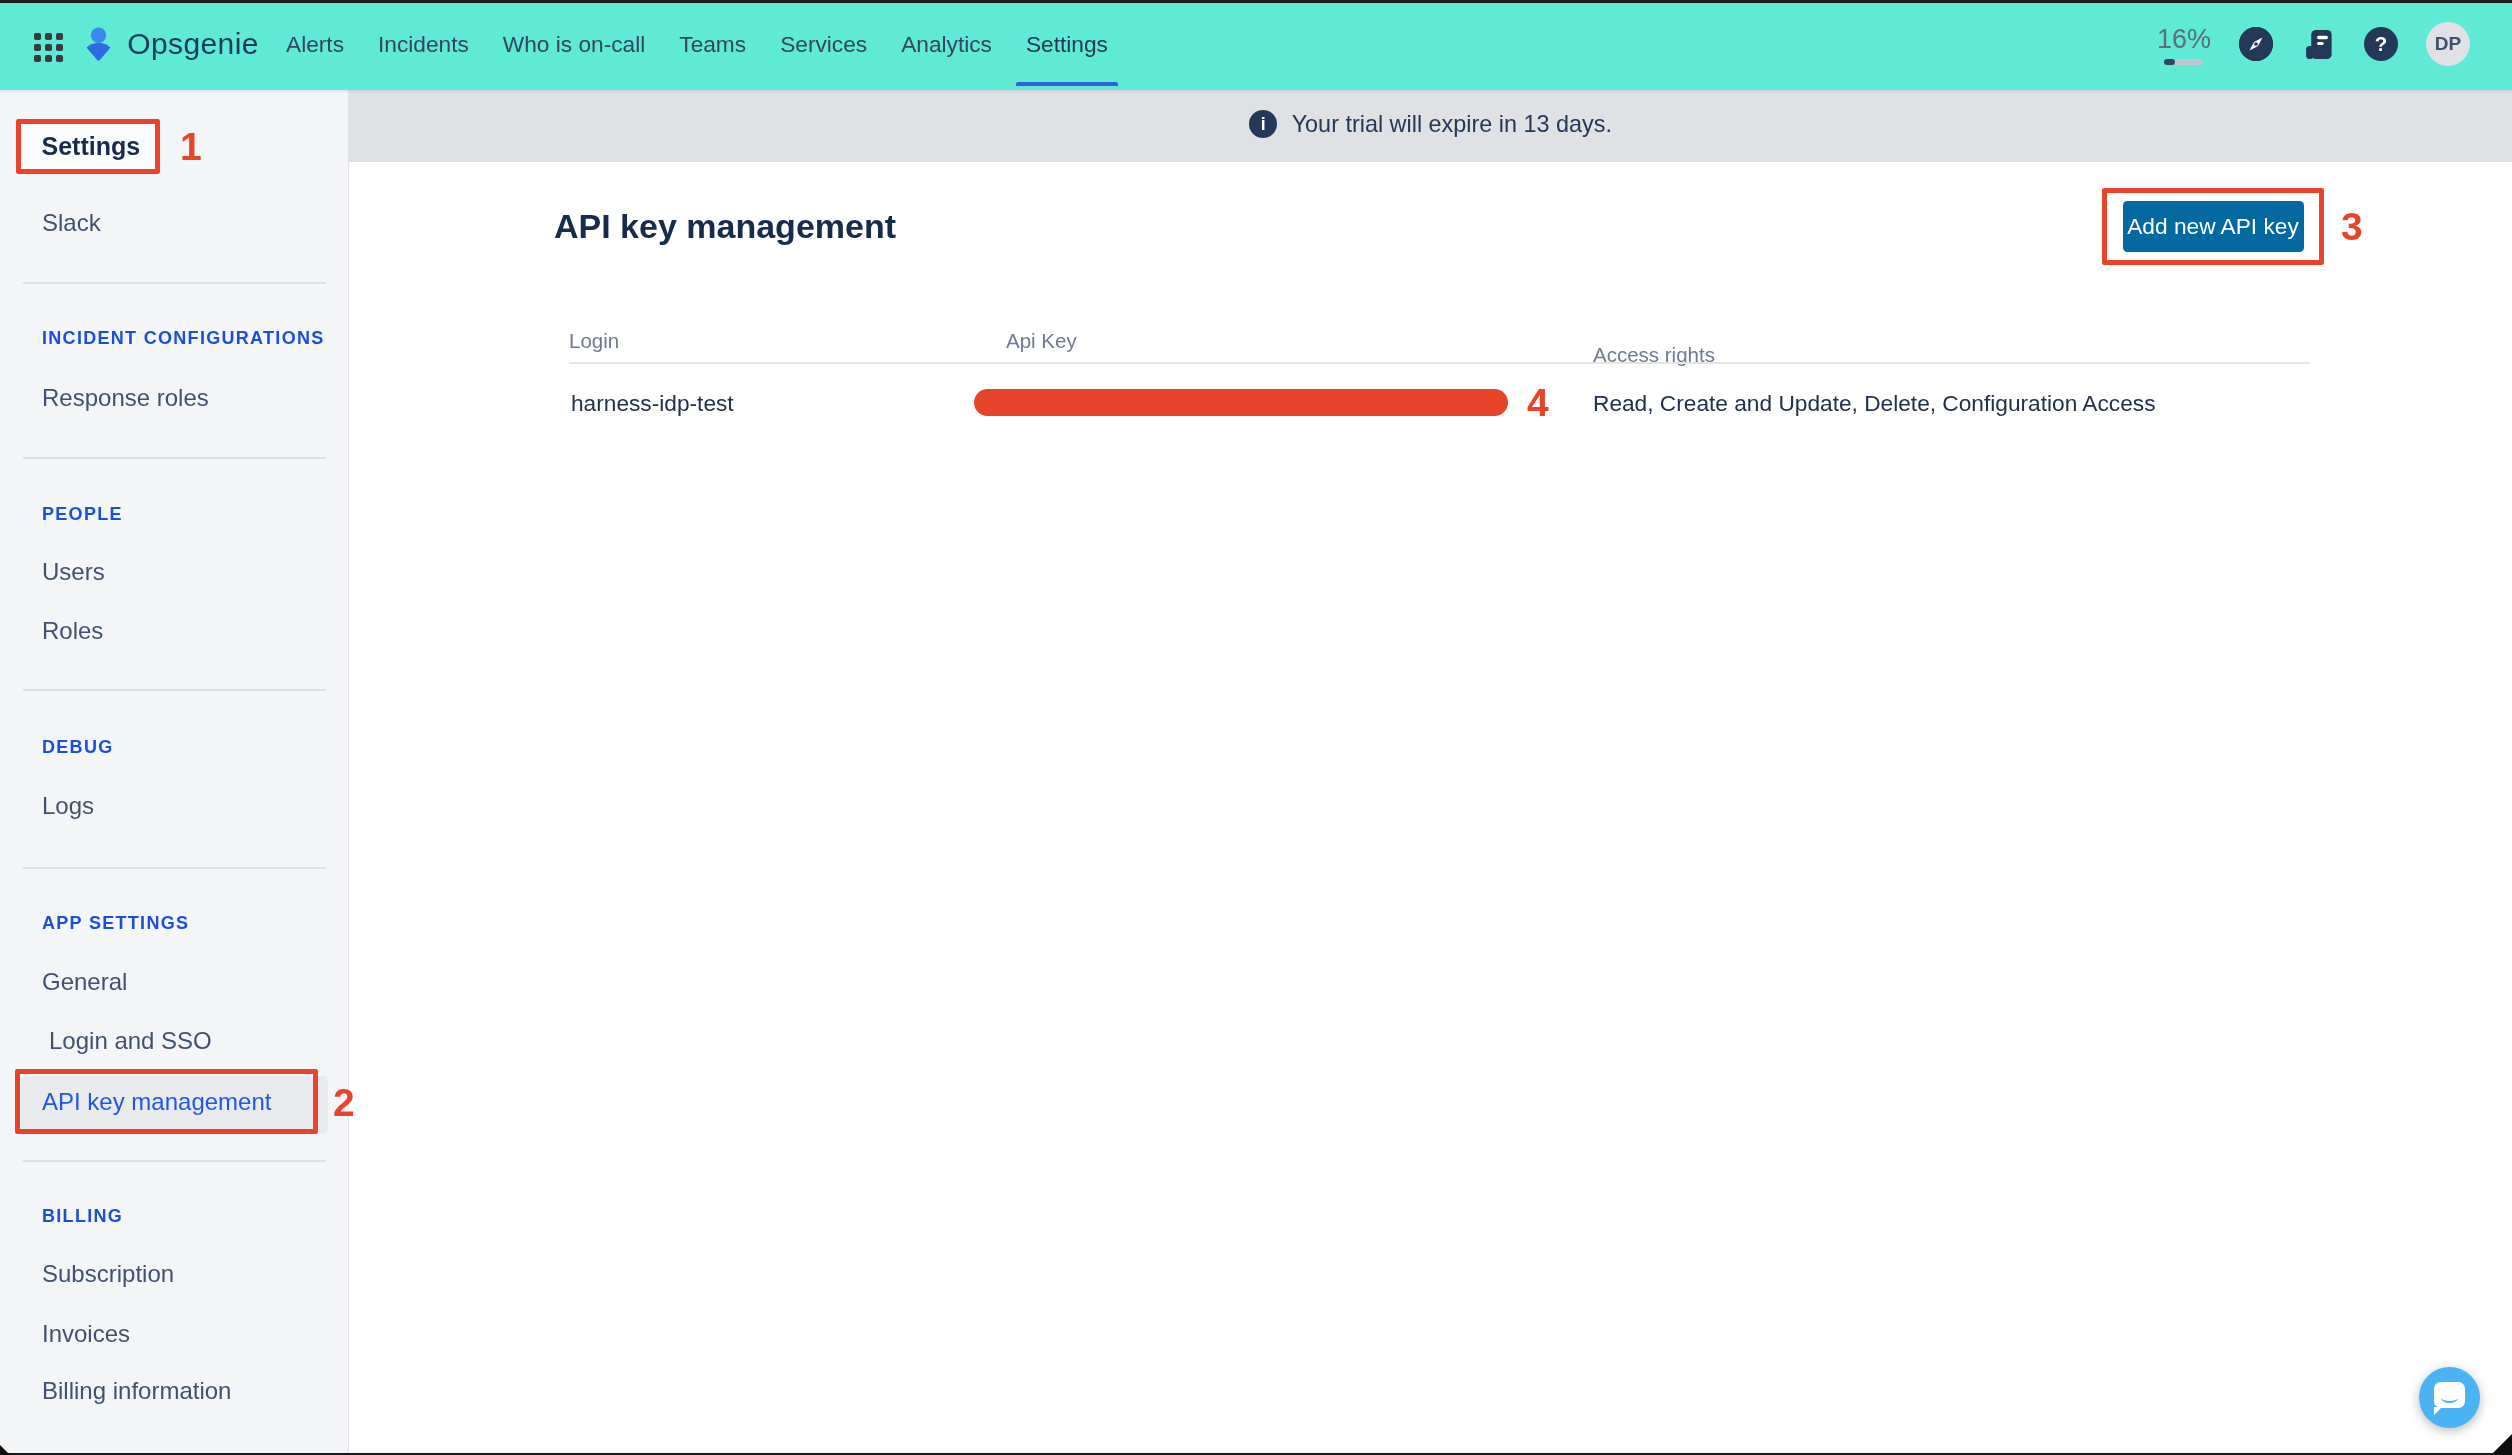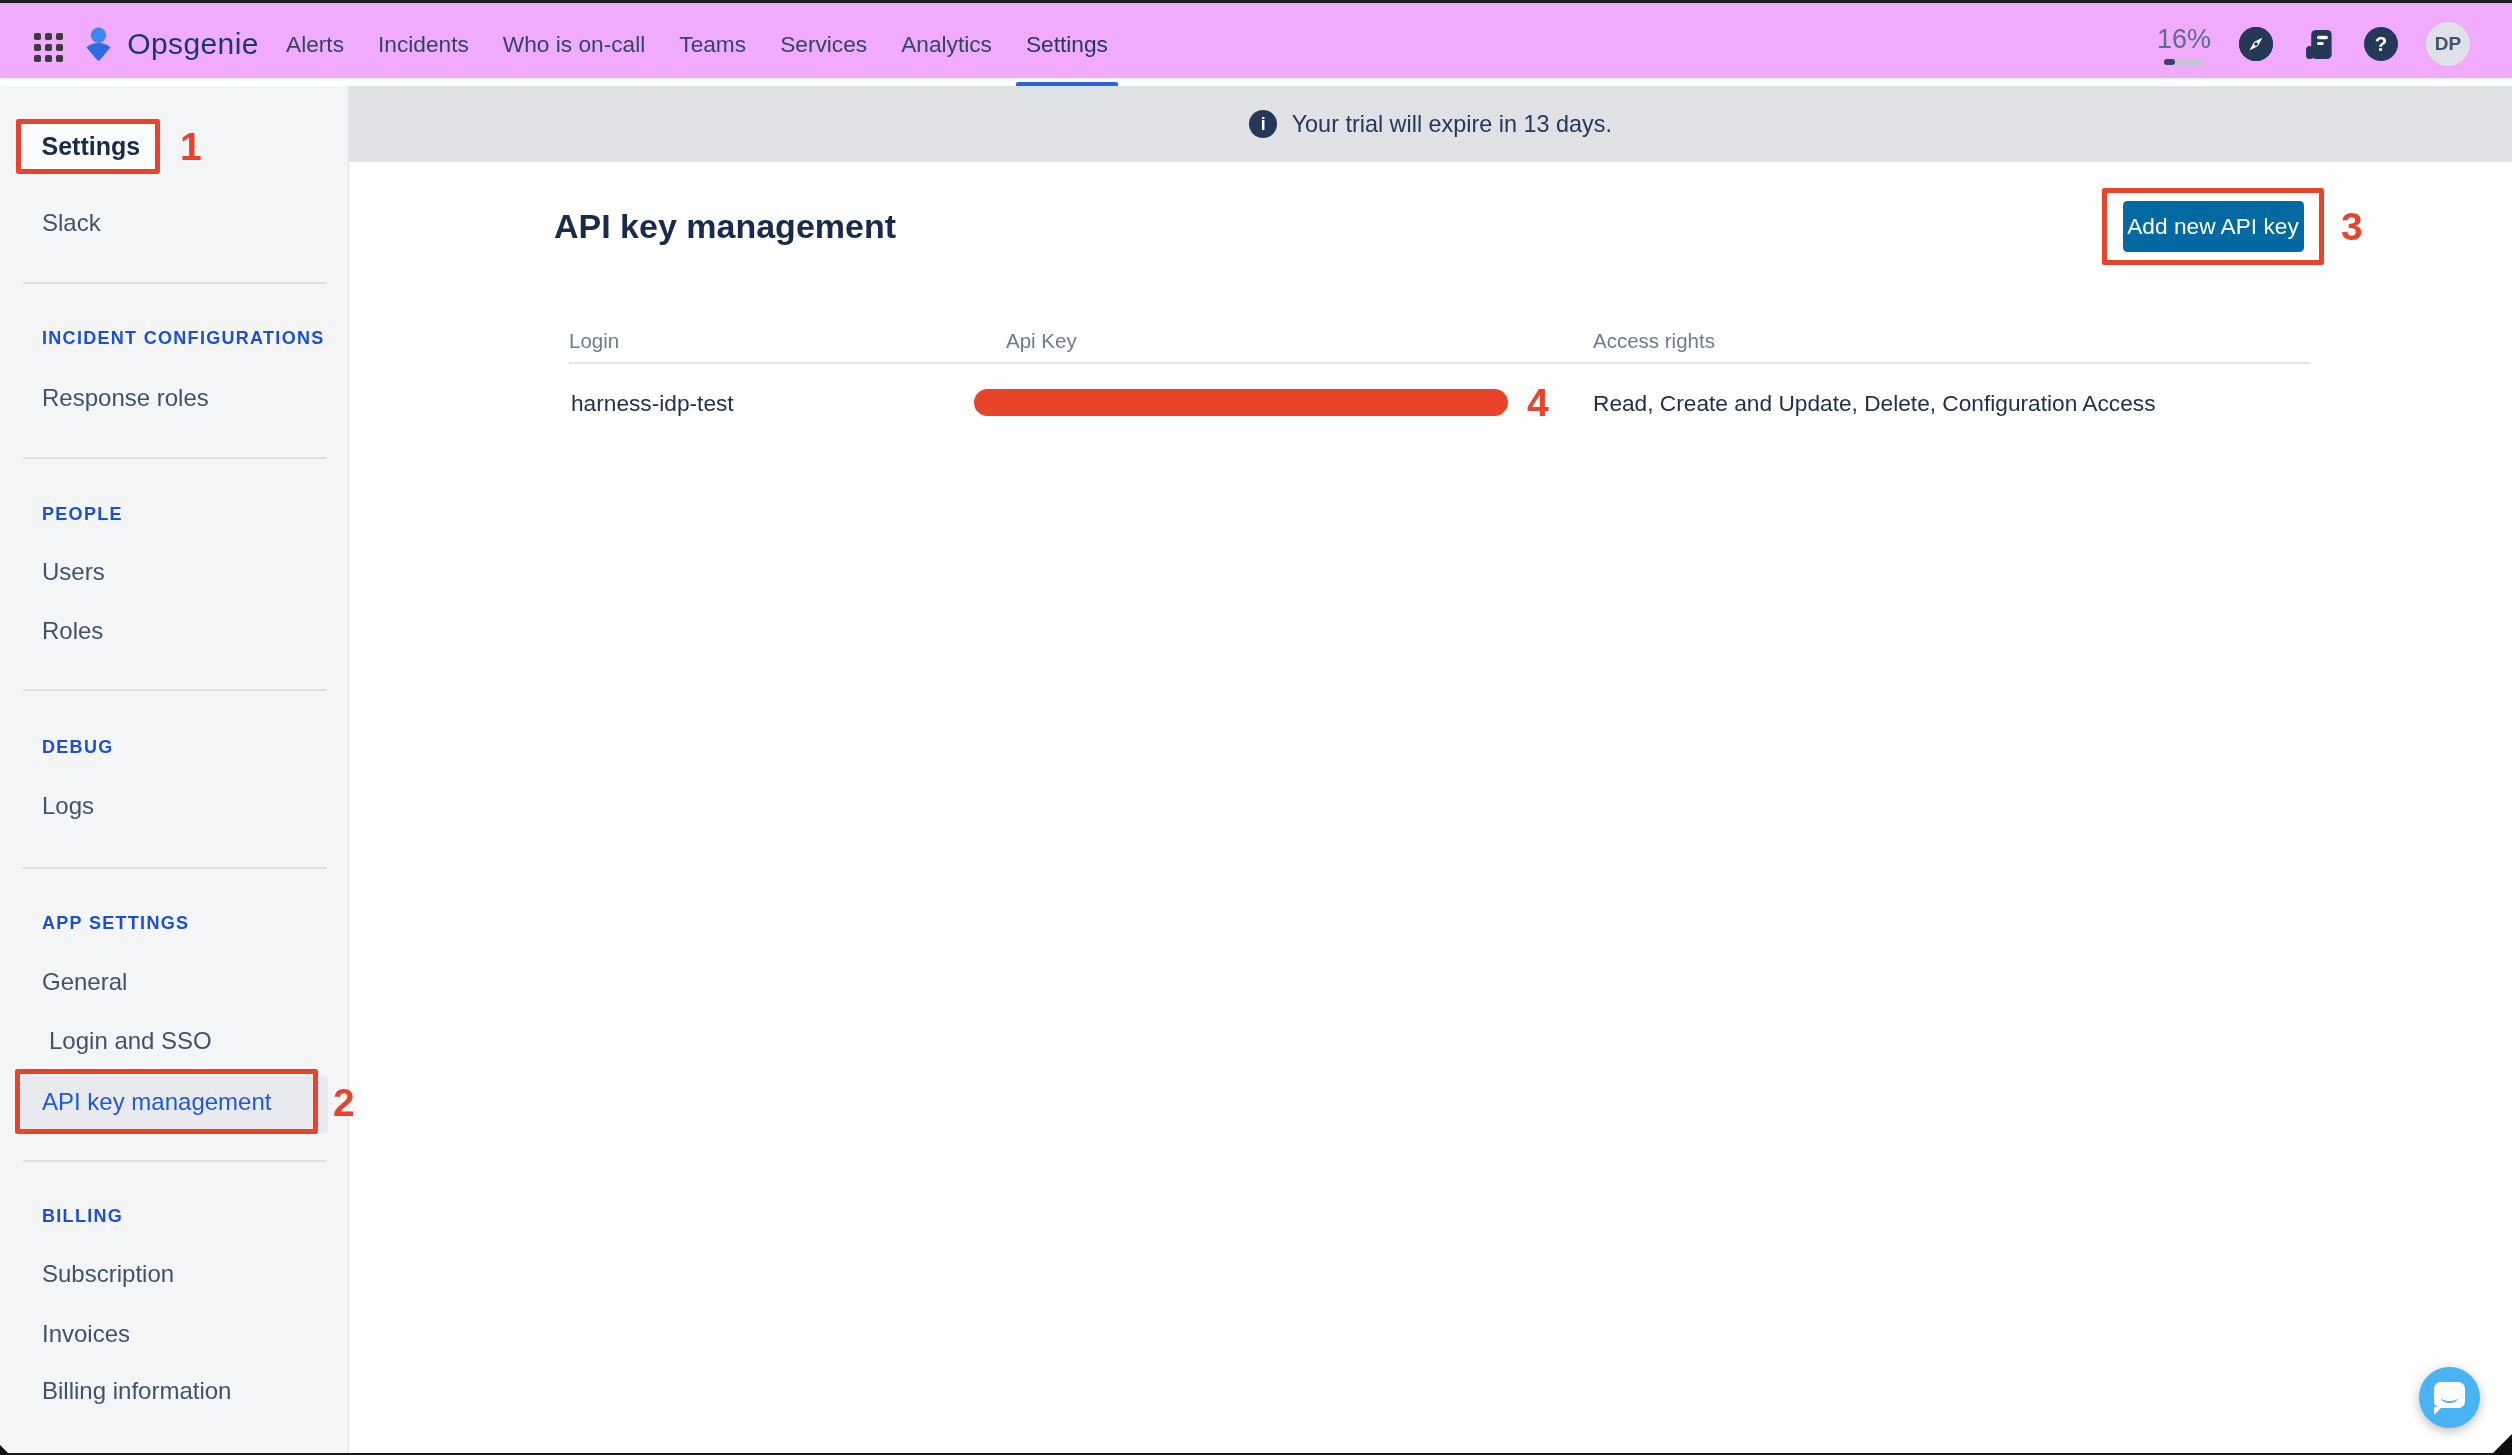--- a/index.html
+++ b/index.html
@@ -8,21 +8,21 @@
   .abs{position:absolute;}
   .cy{transform:translateY(-50%);}
 
   
   .top-strip{left:0;top:0;width:2512px;height:2.9px;background:#1d1e20;}
   .bottom-strip{left:0;top:1453px;width:2512px;height:2.2px;background:#17181a;}
   .corner-br{right:0;bottom:0;width:0;height:0;border-bottom:22px solid #0e0e0e;border-left:22px solid transparent;}
   .corner-bl{left:0;bottom:0;width:0;height:0;border-bottom:11.7px solid #0e0e0e;border-right:11.7px solid transparent;}
 
   
-  .topnav{left:0;top:2.9px;width:2512px;height:75px;background:#f0abfc;
+  .topnav{left:0;top:2.9px;width:2512px;height:87px;background:#5eead4;
           box-shadow:0 1.5px 2.9px rgba(9,30,66,.10);z-index:5;}
   .grid-icon{left:34px;top:30px;width:29px;height:29px;display:grid;
              grid-template-columns:repeat(3,7.3px);grid-template-rows:repeat(3,7.3px);gap:3.7px;}
   .grid-icon i{background:#3a3b3f;border-radius:1.8px;}
   .logo-wrap{left:80px;top:0;height:83px;display:flex;align-items:center;gap:10.2px;}
   .wordmark{font-size:30px;font-weight:500;color:#1c3a5e;letter-spacing:0.4px;}
   .nav-items{left:286px;top:0;height:83px;display:flex;align-items:stretch;gap:34px;}
   .nav-item{display:flex;align-items:center;font-size:22.7px;color:#344563;position:relative;cursor:pointer;}
   .nav-item .underline{position:absolute;left:-10.2px;right:-10.2px;bottom:0;height:3.7px;
                        background:#2d62db;border-radius:2.2px 2.2px 0 0;}
@@ -208,21 +208,21 @@
 
 <div class="abs page-title cy">API key management</div>
 
 <div class="abs btn-box">
   <button class="add-btn">Add new API key</button>
 </div>
 <div class="abs ann cy" style="left:2341px;top:227px;">3</div>
 
 <div class="abs th cy" style="left:569px;top:341px;">Login</div>
 <div class="abs th cy" style="left:1006px;top:341px;">Api Key</div>
-<div class="abs th cy" style="left:1593px;top:341px;">Access rights</div>
+<div class="abs th cy" style="left:1593px;top:355px;">Access rights</div>
 <div class="abs table-divider"></div>
 
 <div>
   <div class="abs td cy" style="left:571px;top:403px;">harness-idp-test</div>
   <div class="abs redact-pill"></div>
   <div class="abs ann cy" style="left:1527px;top:403px;">4</div>
   <div class="abs td cy" style="left:1593px;top:403px;">Read, Create and Update, Delete, Configuration Access</div>
 </div>
 
 <div class="abs chat-btn">

